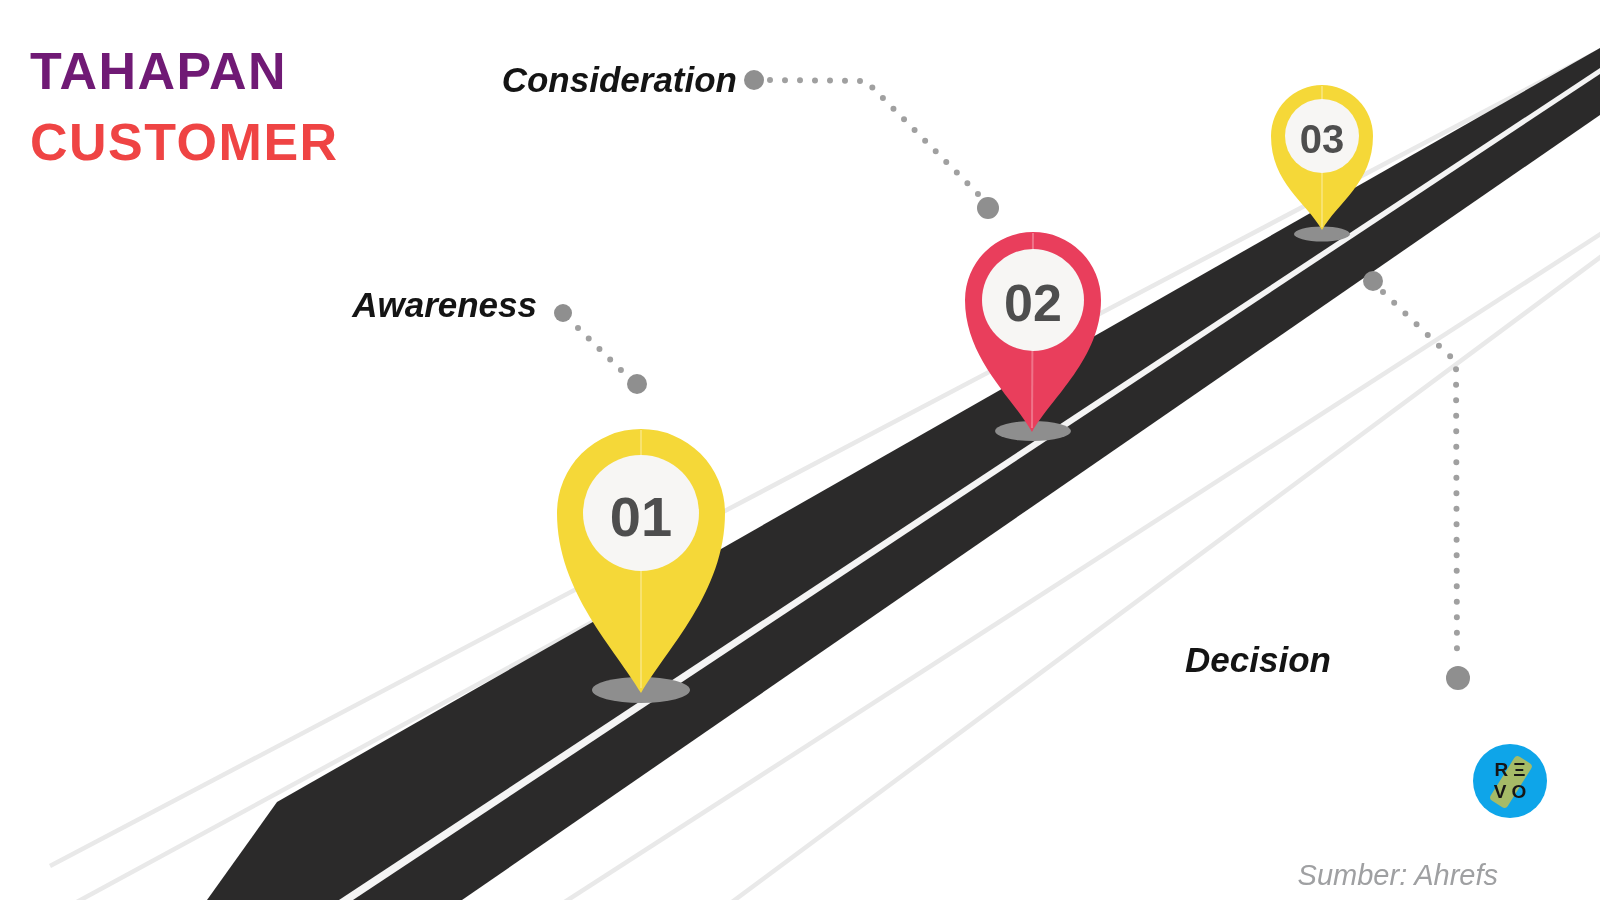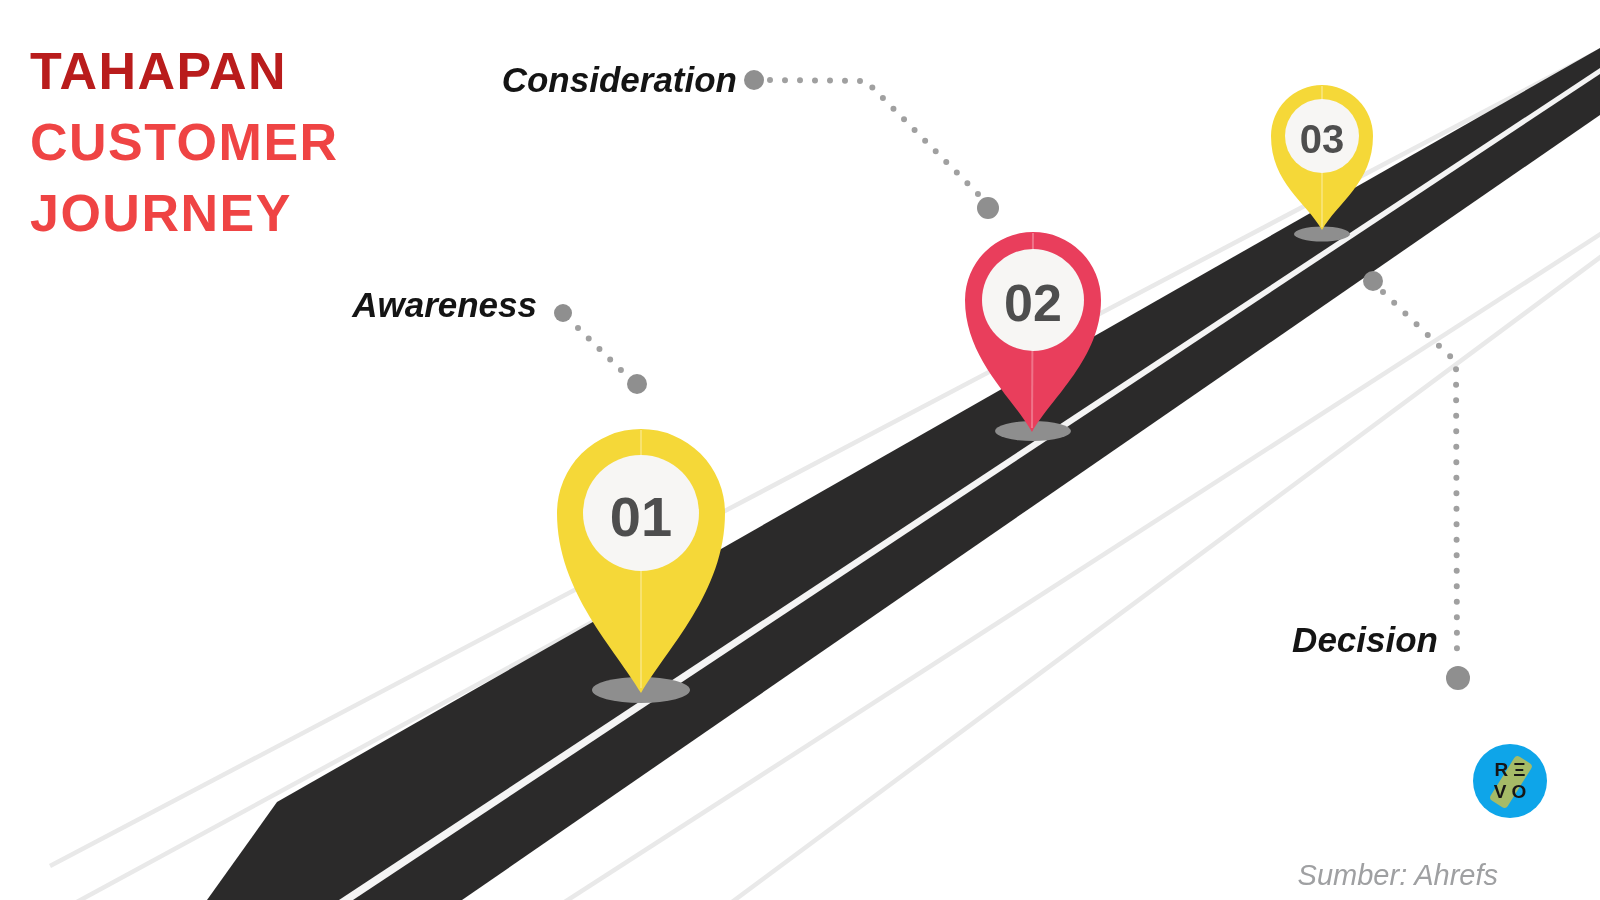--- a/index.html
+++ b/index.html
@@ -6,29 +6,29 @@
   body{
     width:1600px;height:900px;position:relative;overflow:hidden;
     background:#ffffff;
     font-family:"Liberation Sans", sans-serif;
   }
   #scene{position:absolute;left:0;top:0;width:1600px;height:900px;}
   .title-block{
     position:absolute;left:30px;top:36px;
     font-weight:bold;font-size:52px;line-height:71px;letter-spacing:1.5px;
   }
-  .title-line1{color:#b91c1c;}
+  .title-line1{color:#701a75;}
   .title-accent{color:#ef4444;}
   .stage-label{
     position:absolute;width:360px;text-align:right;
     font-weight:bold;font-size:35px;color:#141414;line-height:46px;font-style:italic;
   }
   .label-awareness{left:177px;top:282px;}
   .label-consideration{left:377px;top:57px;}
-  .label-decision{left:1078px;top:617px;}
+  .label-decision{left:1078px;top:637px;text-align:center;}
   .logo-badge{
     position:absolute;left:1473px;top:744px;width:74px;height:74px;
     background:#0ea5e9;border-radius:50%;
     display:flex;flex-direction:column;align-items:center;justify-content:center;
     overflow:hidden;
   }
   .logo-swoosh{
     position:absolute;left:28px;top:12px;width:20px;height:52px;
     background:#e6c52f;transform:rotate(32deg);border-radius:4px;opacity:.7;
   }
@@ -97,21 +97,20 @@
   <g>
     <circle cx="1373" cy="281" r="10" fill="#8f8f8f"></circle>
     <polyline points="1383,292 1456,362 1457,662" fill="none" stroke="#a0a0a0" stroke-width="6" stroke-linecap="round" stroke-dasharray="0 15.5"></polyline>
     <circle cx="1458" cy="678" r="12" fill="#8f8f8f"></circle>
   </g>
 </svg>
 
 <div class="title-block">
   <div class="title-line1">TAHAPAN</div>
   <div class="title-accent">CUSTOMER</div>
-  <div class="title-accent">JOURNEY</div>
 </div>
 
 <div class="stage-label label-awareness">Awareness</div>
 <div class="stage-label label-consideration">Consideration</div>
 <div class="stage-label label-decision">Decision</div>
 
 <div class="logo-badge">
   <div class="logo-swoosh"></div>
   <div class="logo-text">RΞ</div>
   <div class="logo-text">VO</div>

